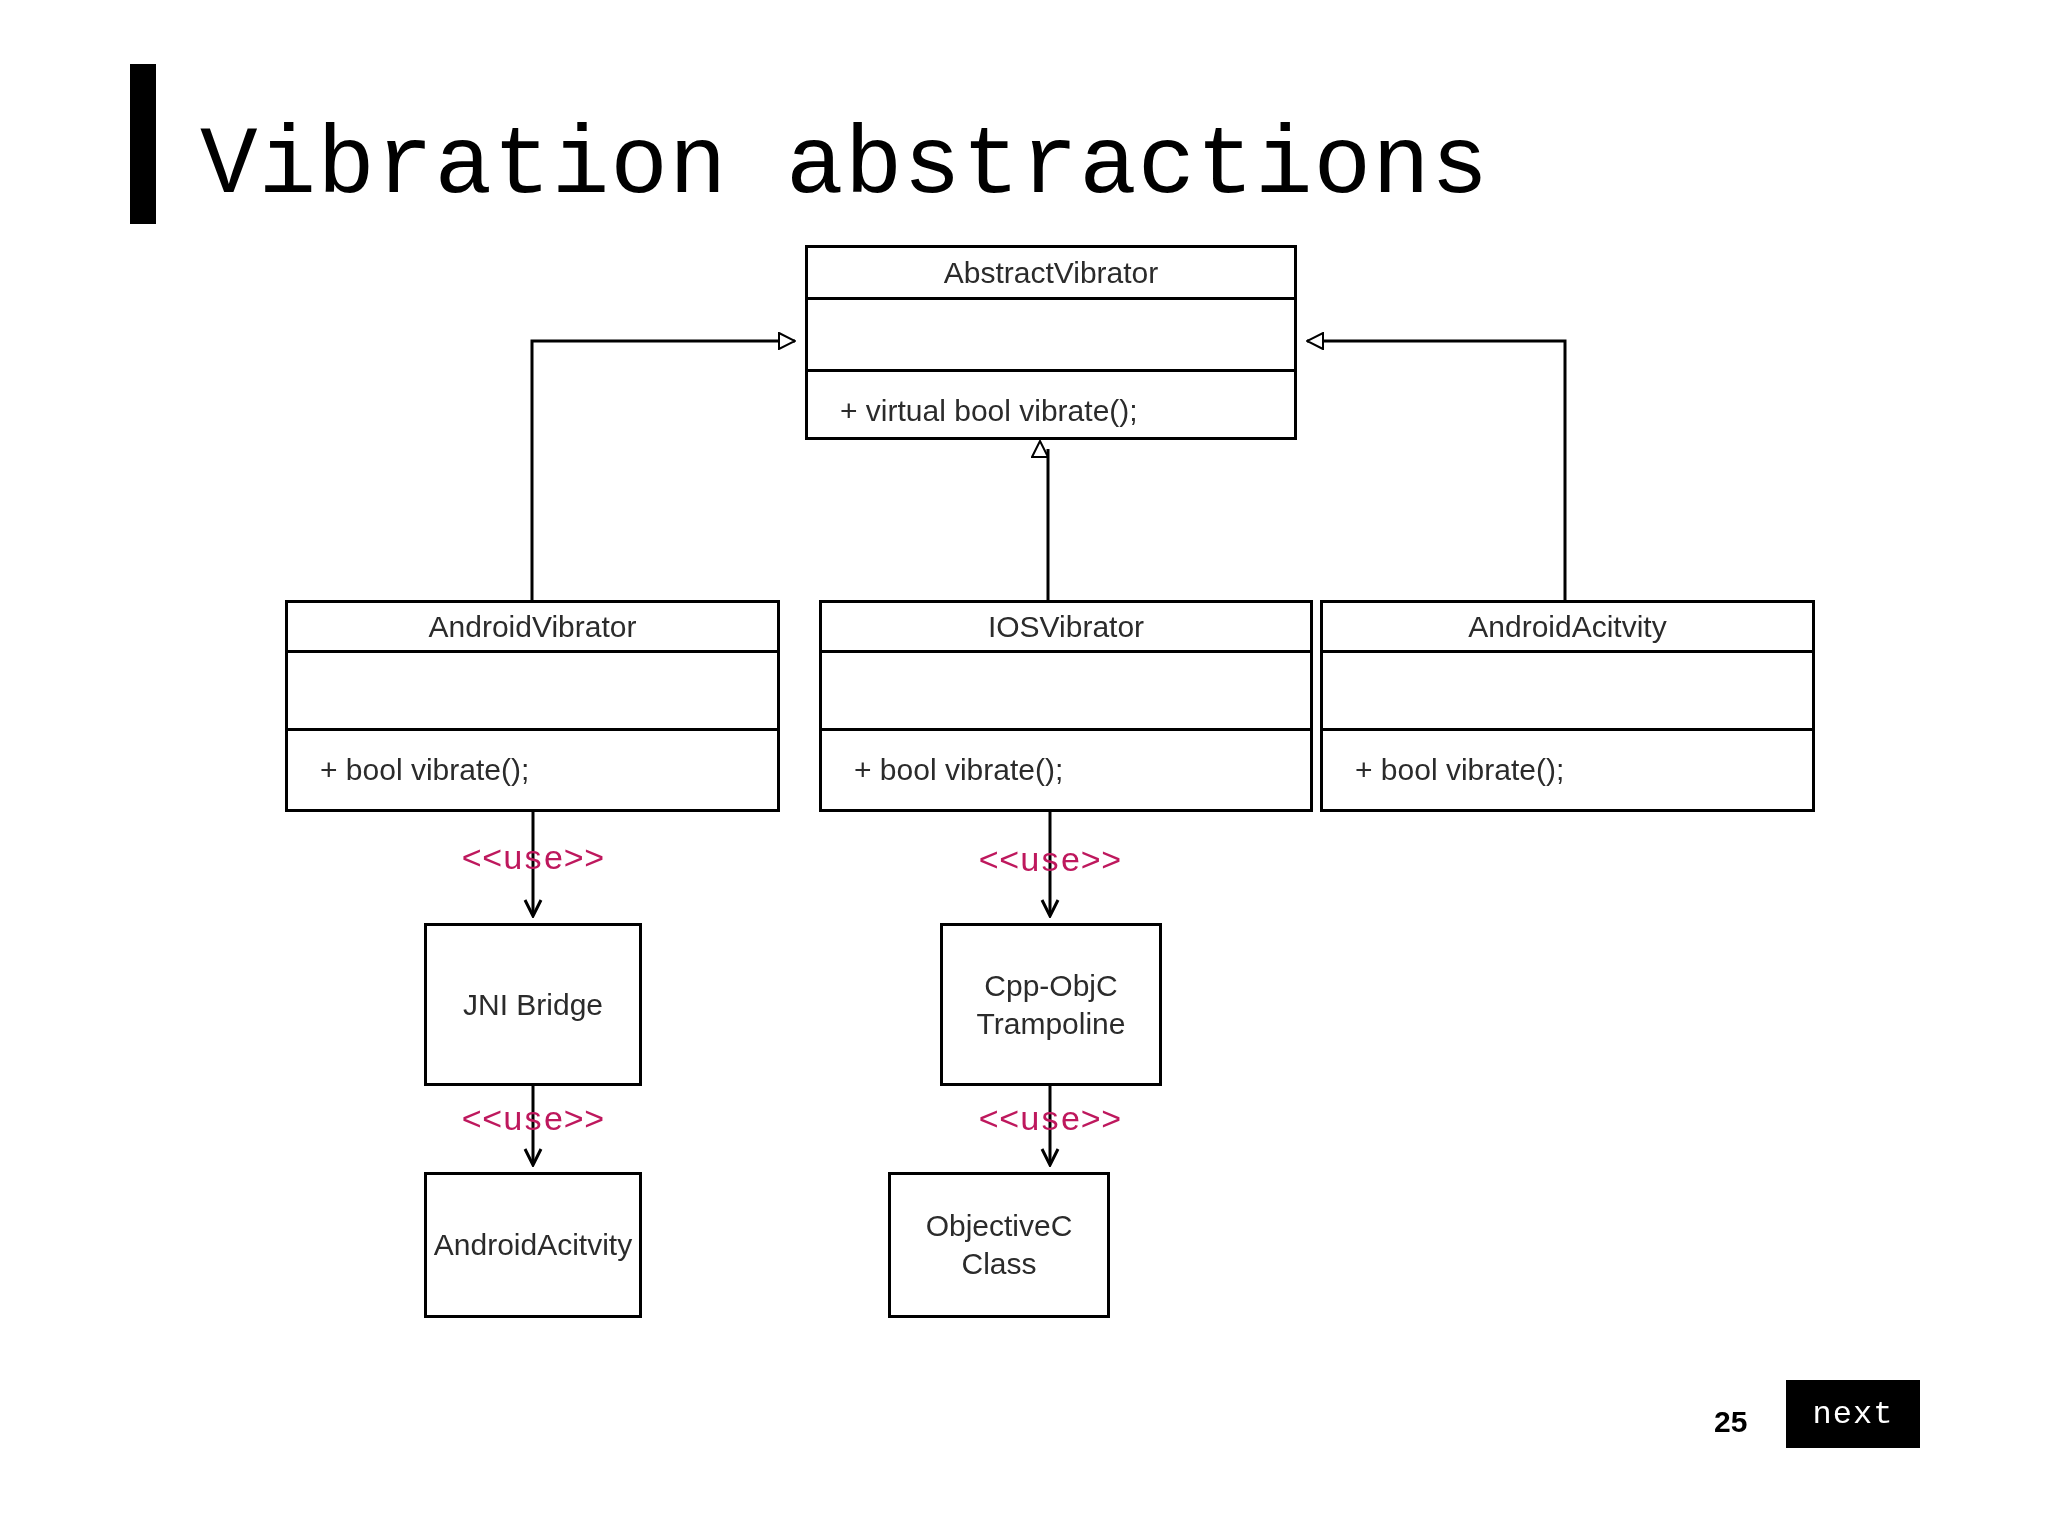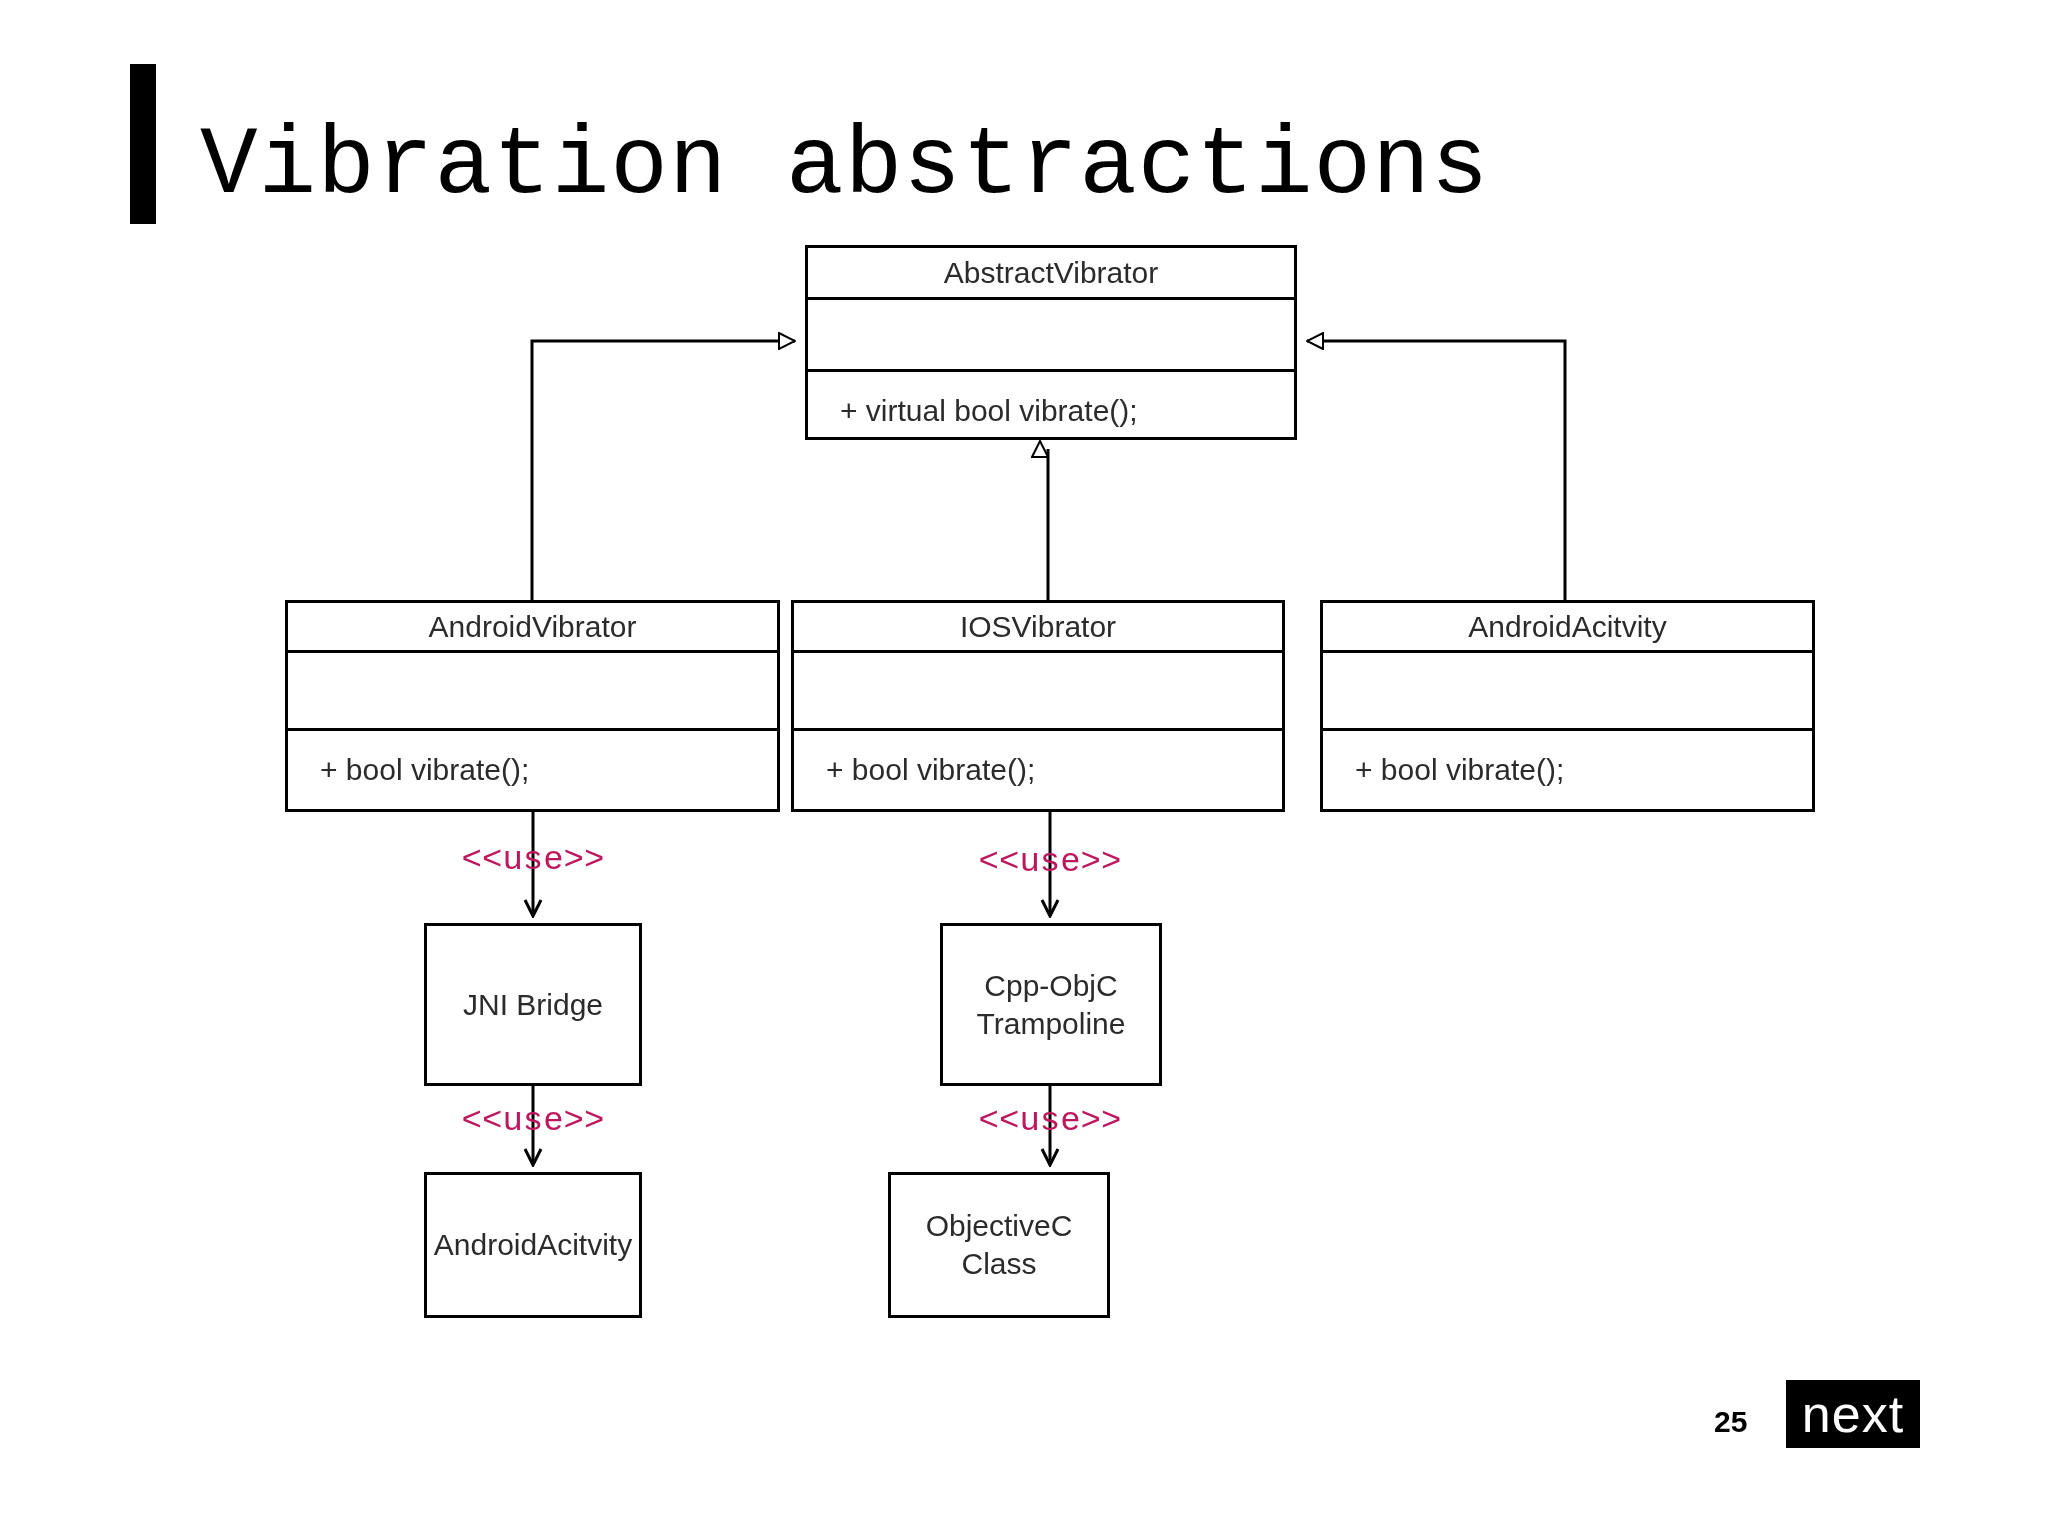--- a/index.html
+++ b/index.html
@@ -130,22 +130,22 @@
     position: absolute;
     left: 1786px;
     top: 1380px;
     width: 134px;
     height: 68px;
     background: #000000;
     color: #ffffff;
     display: flex;
     align-items: center;
     justify-content: center;
-    font-family: Liberation Sans, sans-serif;
-    font-size: 52px;
+    font-family: Liberation Mono, monospace;
+    font-size: 32px;
     letter-spacing: 1px;
   }
 </style>
 </head>
 <body>
 
 <div id="title-bar"></div>
 <div id="page-title">Vibration abstractions</div>
 
 <div id="diagram">
@@ -197,21 +197,21 @@
     <div class="uml-attrs" style="height:72px;"></div>
     <div class="uml-ops" style="flex:1;">+ virtual bool vibrate();</div>
   </div>
 
   <div class="uml-class" style="left:285px; top:600px; width:495px; height:212px;">
     <div class="uml-name" style="height:50px;">AndroidVibrator</div>
     <div class="uml-attrs" style="height:78px;"></div>
     <div class="uml-ops" style="flex:1;">+ bool vibrate();</div>
   </div>
 
-  <div class="uml-class" style="left:791px; top:600px; width:494px; height:212px;">
+  <div class="uml-class" style="left:819px; top:600px; width:494px; height:212px;">
     <div class="uml-name" style="height:50px;">IOSVibrator</div>
     <div class="uml-attrs" style="height:78px;"></div>
     <div class="uml-ops" style="flex:1;">+ bool vibrate();</div>
   </div>
 
   <div class="uml-class" style="left:1320px; top:600px; width:495px; height:212px;">
     <div class="uml-name" style="height:50px;">AndroidAcitvity</div>
     <div class="uml-attrs" style="height:78px;"></div>
     <div class="uml-ops" style="flex:1;">+ bool vibrate();</div>
   </div>

